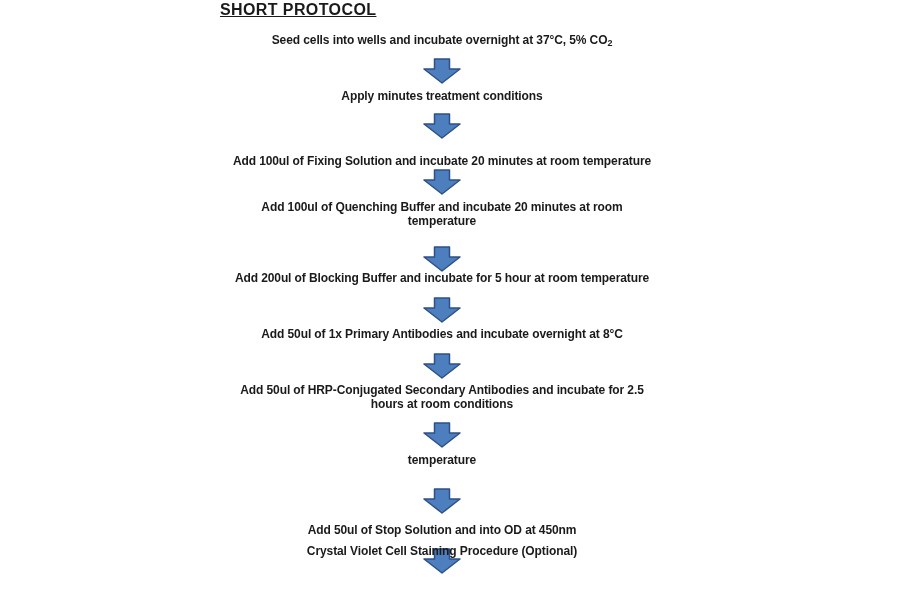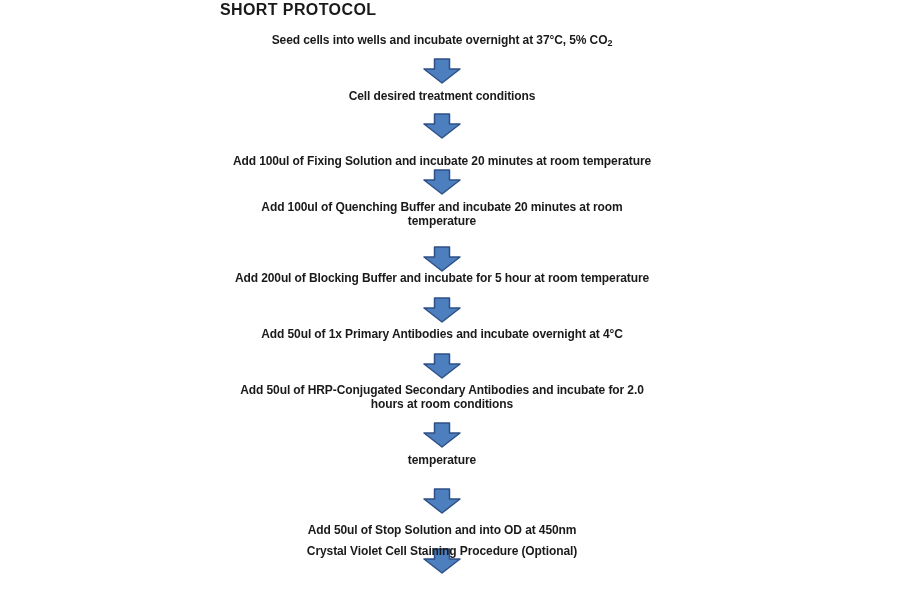--- a/index.html
+++ b/index.html
@@ -17,20 +17,21 @@
     color: var(--text, #1a1a1a);
   }
   .title {
     position: absolute;
     left: 220px;
     top: 1px;
     font-size: 16px;
     font-weight: bold;
     letter-spacing: 0.4px;
     white-space: nowrap;
+    text-decoration: underline;
   }
   .step {
     position: absolute;
     left: 0;
     width: 884px;
     text-align: center;
     font-size: 12px;
     font-weight: bold;
     line-height: 14px;
     letter-spacing: -0.1px;
@@ -68,21 +69,21 @@
     <div class="line"><span>Seed cells into wells and incubate overnight at 37°C, 5% CO</span><sub>2</sub></div>
   </div>
 
   <div class="arrow" style="top:58px">
     <svg width="38" height="26" viewBox="0 0 38 26">
         <polygon points="11.5,1 26.5,1 26.5,11 37,11 19,25 1,11 11.5,11"></polygon>
       </svg>
   </div>
 
   <div class="step" style="top:89px">
-    <div class="line">Cell desired treatment conditions</div>
+    <div class="line">Apply minutes treatment conditions</div>
   </div>
 
   <div class="arrow" style="top:113px">
     <svg width="38" height="26" viewBox="0 0 38 26">
         <polygon points="11.5,1 26.5,1 26.5,11 37,11 19,25 1,11 11.5,11"></polygon>
       </svg>
   </div>
 
   <div class="step" style="top:154px">
     <div class="line">Add 100ul of Fixing Solution and incubate 20 minutes at room temperature</div>
@@ -109,31 +110,31 @@
     <div class="line">Add 200ul of Blocking Buffer and incubate for 5 hour at room temperature</div>
   </div>
 
   <div class="arrow" style="top:297px">
     <svg width="38" height="26" viewBox="0 0 38 26">
         <polygon points="11.5,1 26.5,1 26.5,11 37,11 19,25 1,11 11.5,11"></polygon>
       </svg>
   </div>
 
   <div class="step" style="top:327px">
-    <div class="line">Add 50ul of 1x Primary Antibodies and incubate overnight at 4°C</div>
+    <div class="line">Add 50ul of 1x Primary Antibodies and incubate overnight at 8°C</div>
   </div>
 
   <div class="arrow" style="top:353px">
     <svg width="38" height="26" viewBox="0 0 38 26">
         <polygon points="11.5,1 26.5,1 26.5,11 37,11 19,25 1,11 11.5,11"></polygon>
       </svg>
   </div>
 
   <div class="step" style="top:383px">
-    <div class="line">Add 50ul of HRP-Conjugated Secondary Antibodies and incubate for 2.0</div>
+    <div class="line">Add 50ul of HRP-Conjugated Secondary Antibodies and incubate for 2.5</div>
     <div class="line">hours at room conditions</div>
   </div>
 
   <div class="arrow" style="top:422px">
     <svg width="38" height="26" viewBox="0 0 38 26">
         <polygon points="11.5,1 26.5,1 26.5,11 37,11 19,25 1,11 11.5,11"></polygon>
       </svg>
   </div>
 
   <div class="step" style="top:453px">

